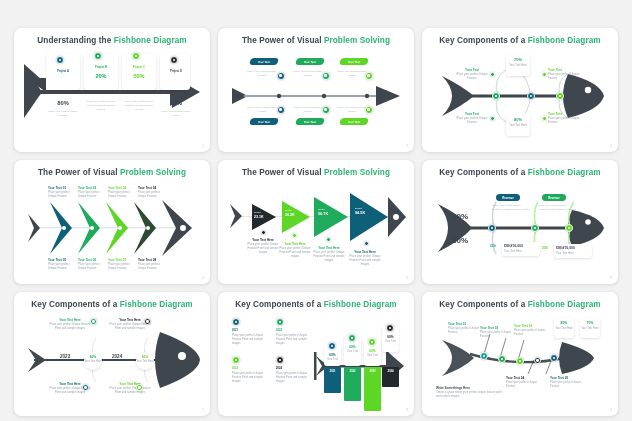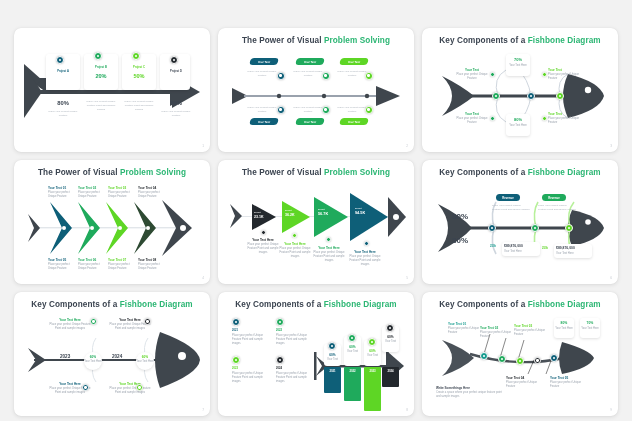--- a/index.html
+++ b/index.html
@@ -63,20 +63,23 @@
   }
   .para { position:absolute; font-size:2.5px; line-height:1.5; color:#aab1ba; text-align:center;}
   svg { position: absolute; overflow: visible; }
 </style>
 </head>
 <body>
 
 <div id="grid">
 
   <div class="slide">
+    <div class="stitle">
+      <span>Understanding the </span><span class="g">Fishbone Diagram</span>
+    </div>
     <div class="canvas">
       <svg width="184" height="96">
         <polygon points="6,30 26,30 26,16 26,44" fill="#3f464d"></polygon>
         <polygon points="4,16 22,32 4,48" fill="#3f464d"></polygon>
         <rect x="18" y="42" width="140" height="4" fill="#3f464d"></rect>
         <polygon points="150,30 176,44 150,58" fill="#3f464d"></polygon>
         <polygon points="4,18 22,44 4,70" fill="#3f464d"></polygon>
         <rect x="16" y="42" width="142" height="3.5" fill="#3f464d"></rect>
         <polygon points="152,28 180,44 152,60" fill="#3f464d"></polygon>
       </svg>

